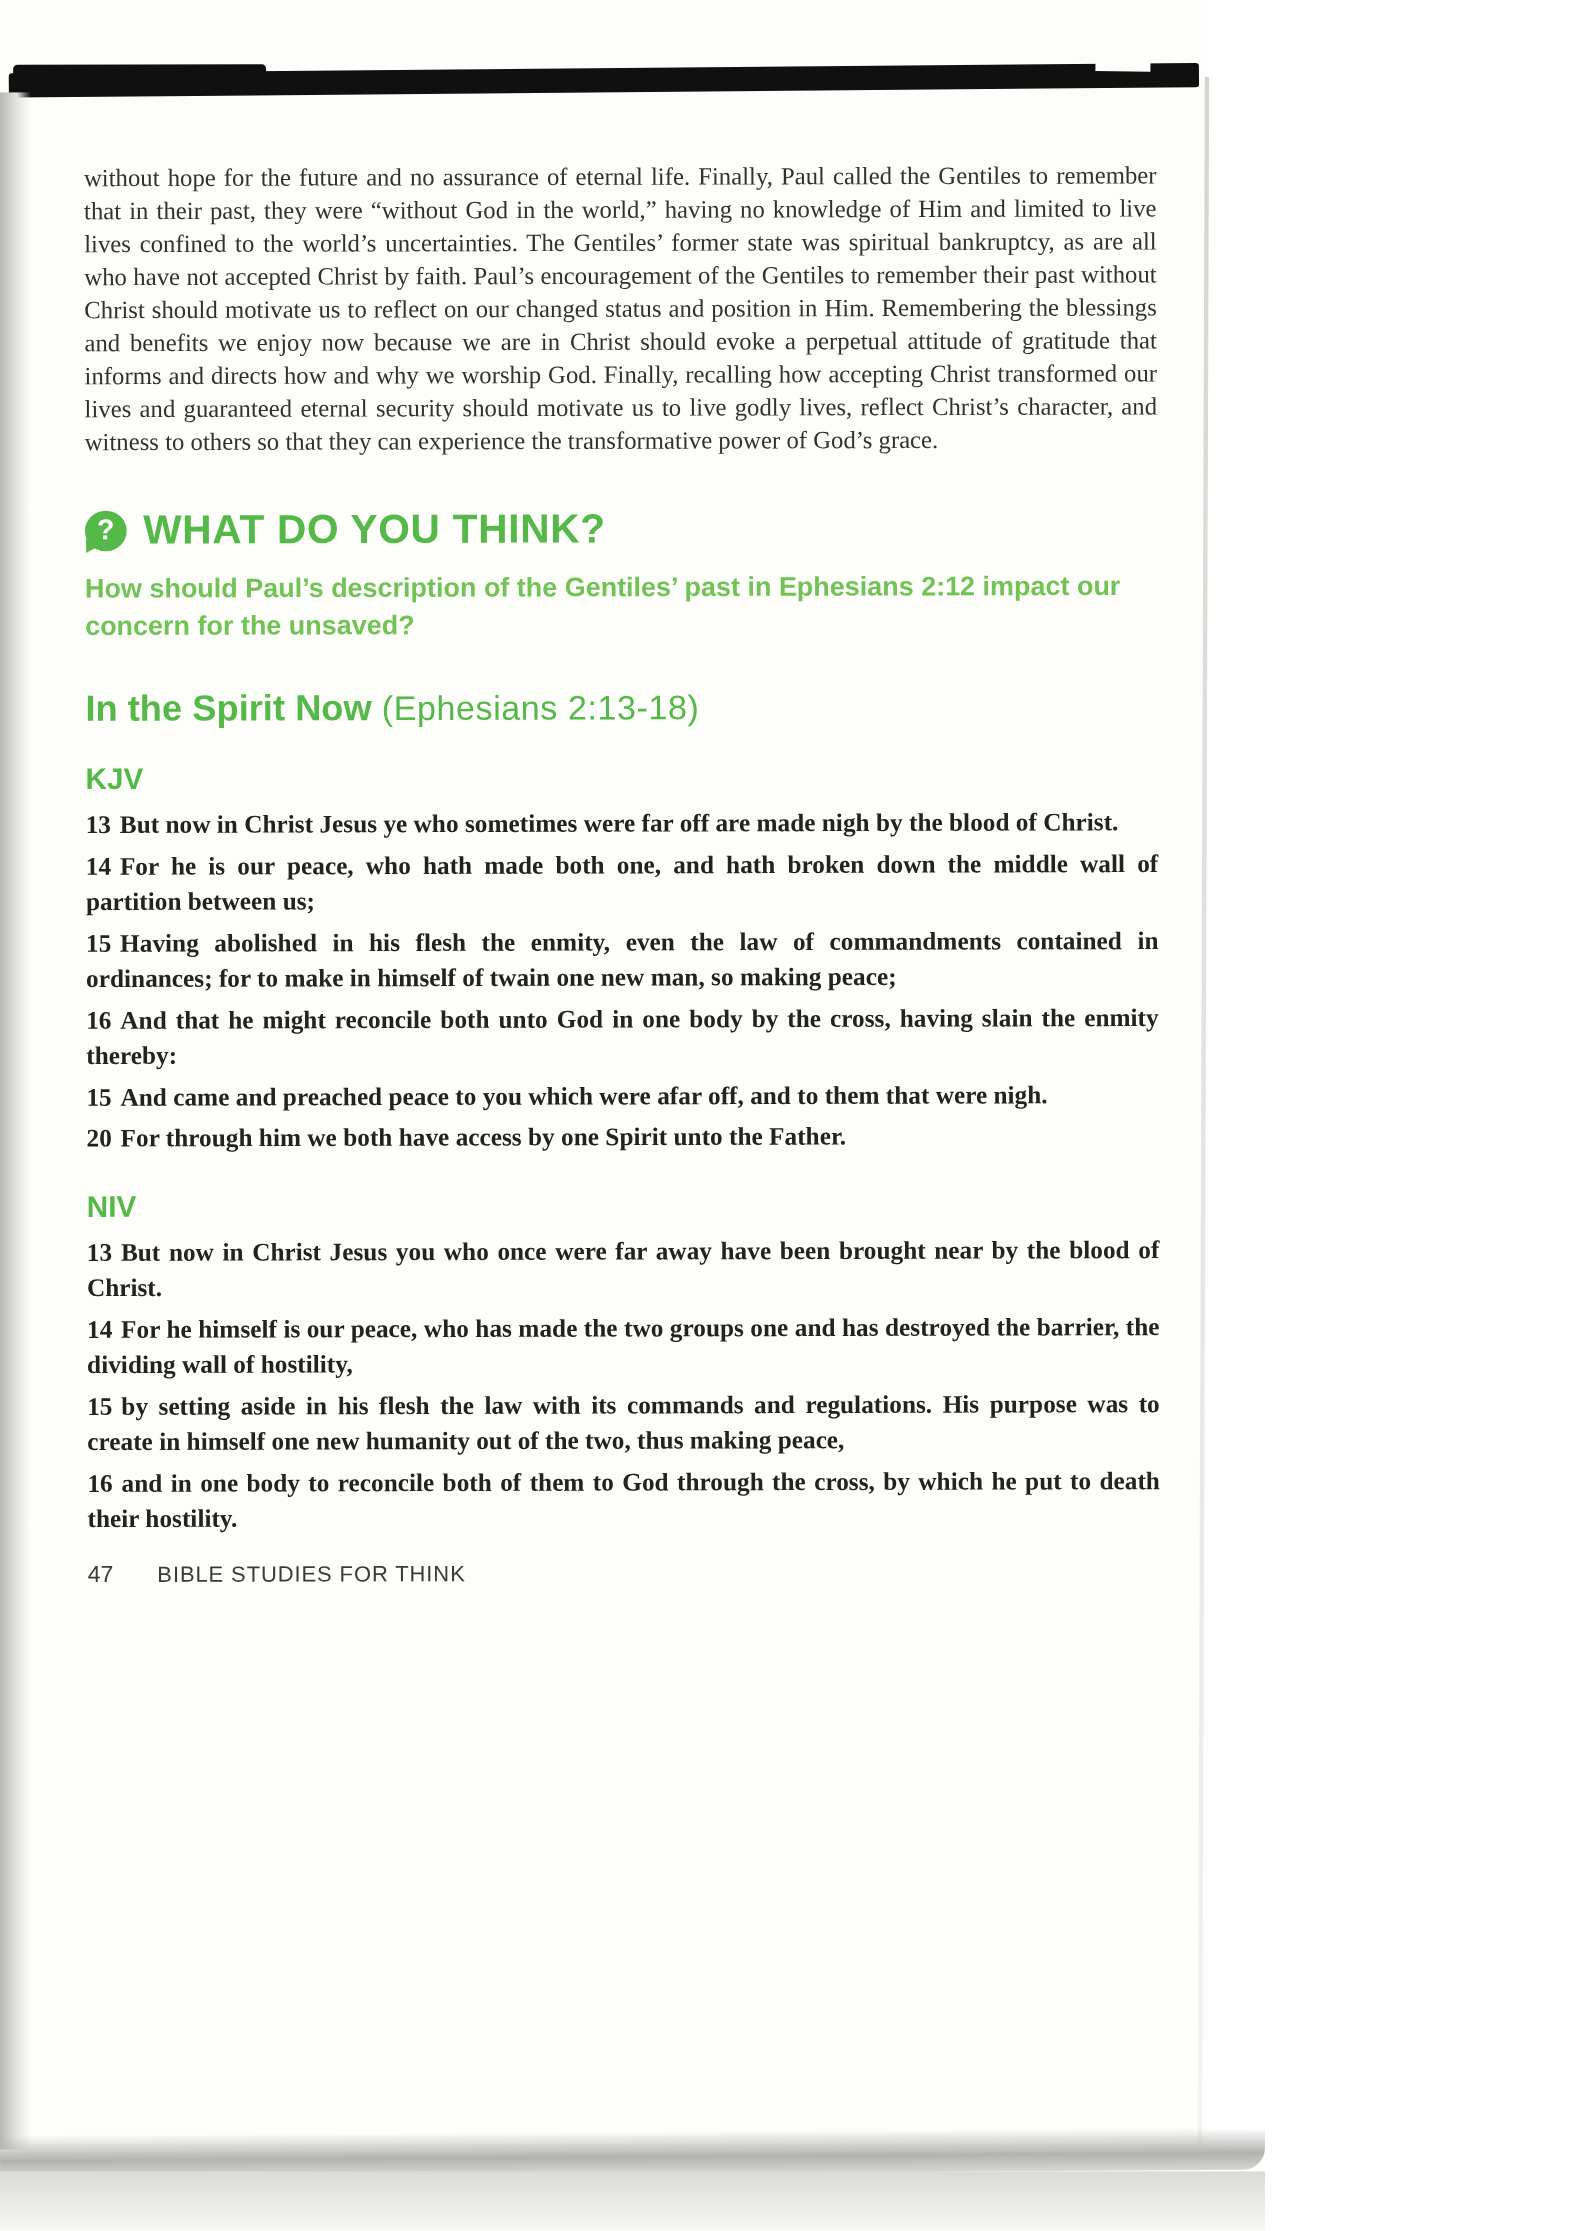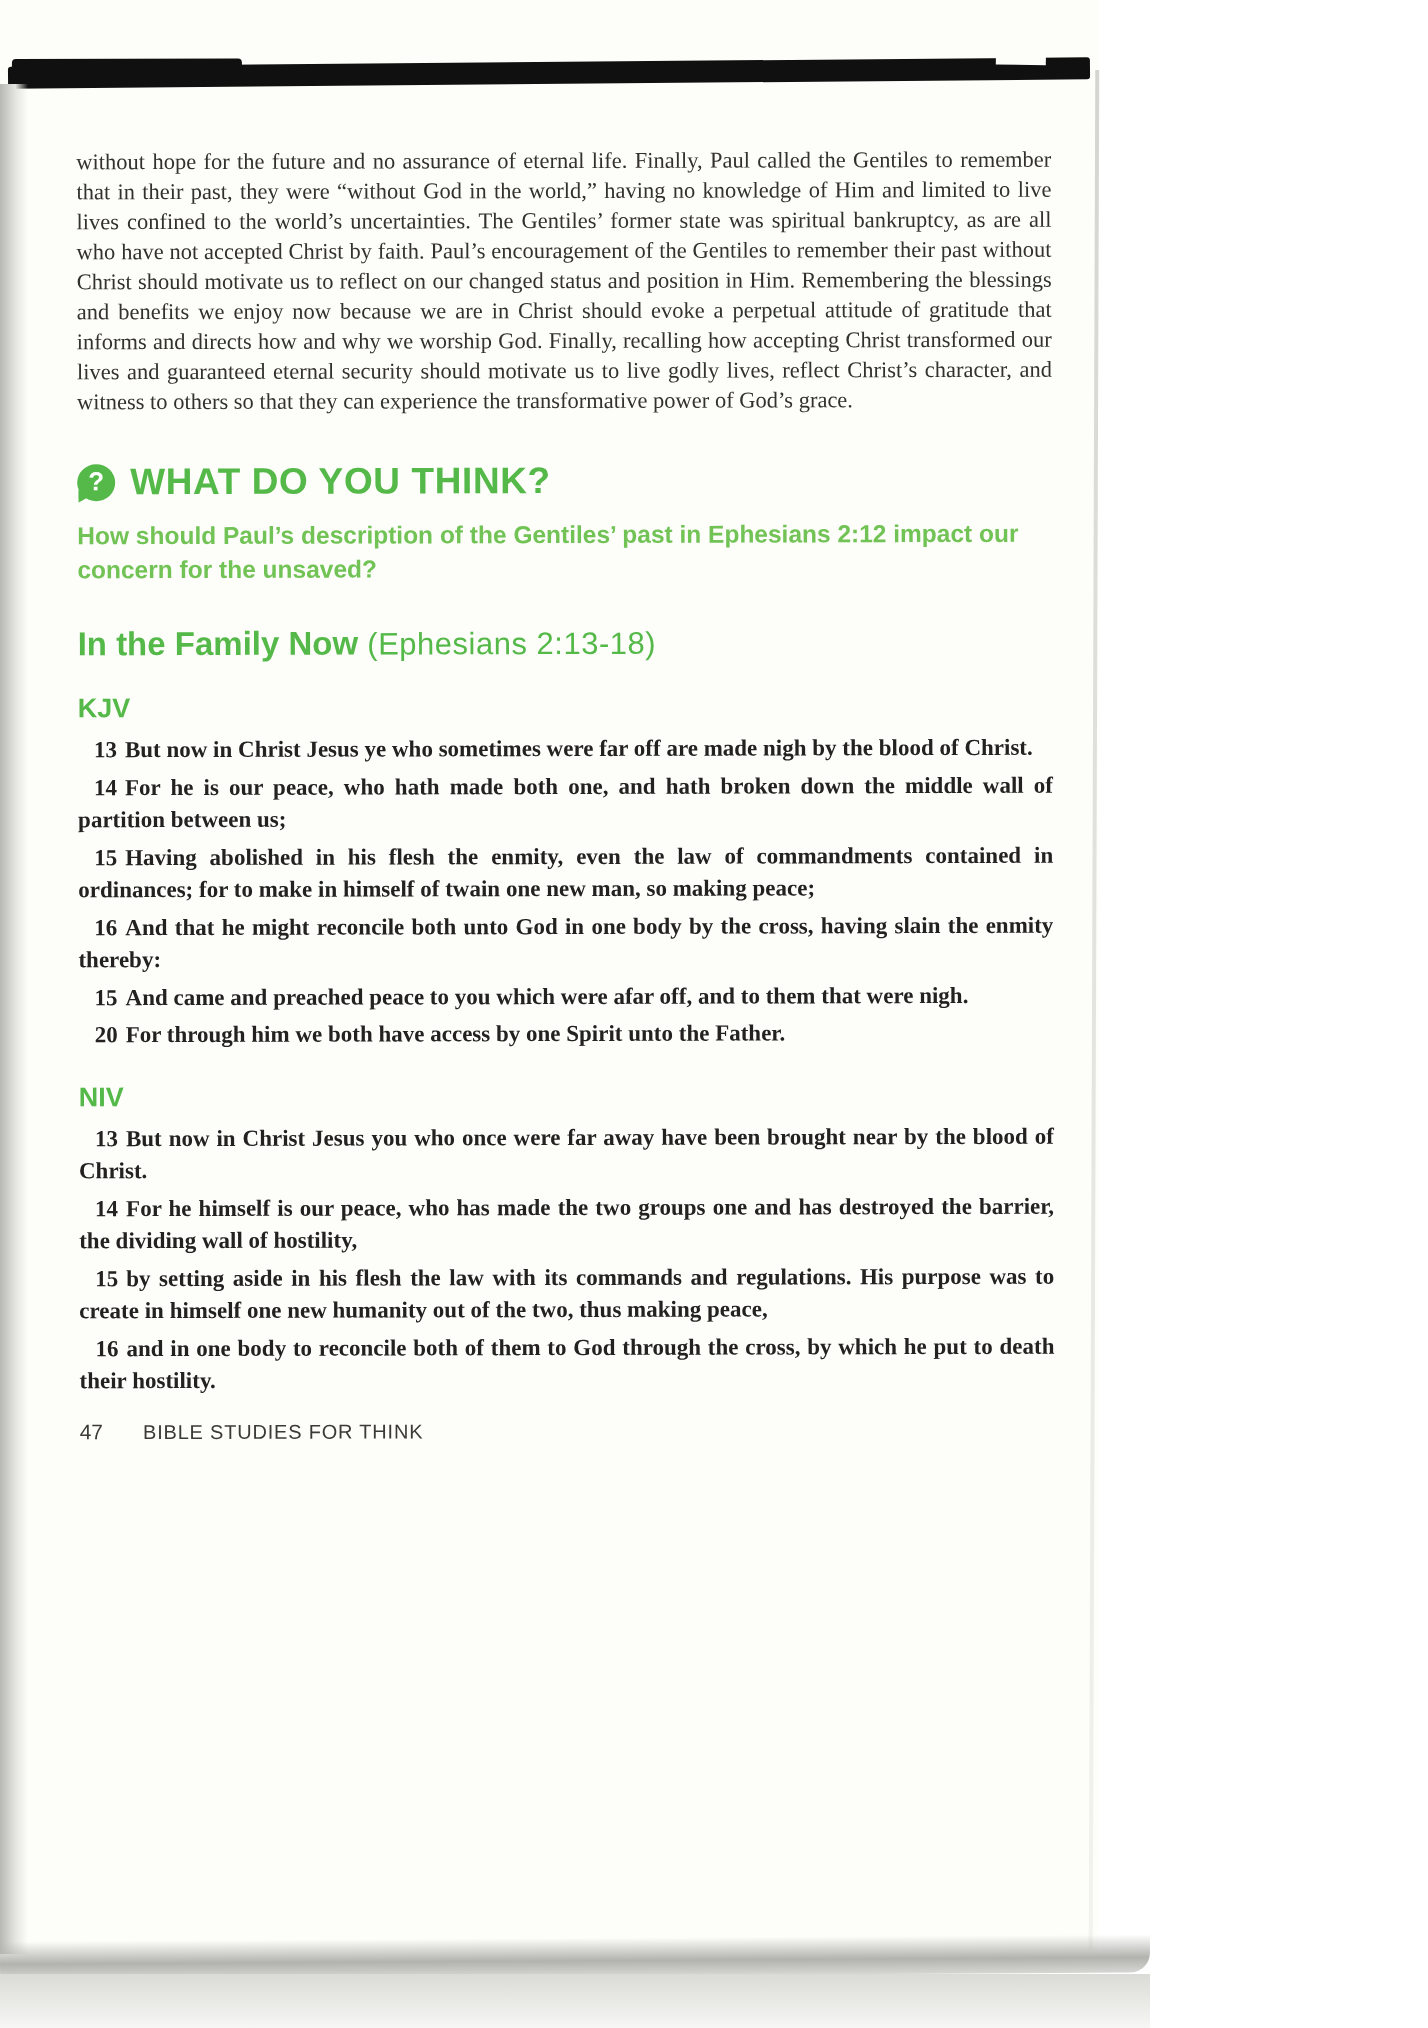--- a/index.html
+++ b/index.html
@@ -122,21 +122,21 @@
     font-size: 27px; color: #54b948;
   }
 
   .verses { margin: 0; }
   .verse {
     margin: 0 0 5px;
     font-weight: bold; font-size: 23px; line-height: 32.5px;
     text-align: justify;
     color: #242220;
   }
-  .vnum { margin-right: 8px; margin-left: 16px; }
+  .vnum { margin-right: 8px; }
 
   .footer {
     margin-top: 22px;
     display: flex; align-items: baseline; gap: 40px;
     font-family: "Liberation Sans", sans-serif;
     color: #3c3a36;
   }
   .footer .pnum { font-size: 21px; }
   .footer .ptext { font-size: 20px; letter-spacing: 0.8px; }
 </style>
@@ -159,21 +159,21 @@
     <div class="wdyt-row">
       <span class="bubble">
         <span class="qmark">?</span>
       </span>
       <h2 class="wdyt-title">WHAT DO YOU THINK?</h2>
     </div>
 
     <p class="question">How should Paul’s description of the Gentiles’ past in Ephesians 2:12 impact our concern for the unsaved?</p>
 
     <h2 class="section-title">
-      <span>In the Family Now</span>
+      <span>In the Spirit Now</span>
       <span class="ref">(Ephesians 2:13-18)</span>
     </h2>
 
     <h3 class="version-label">KJV</h3>
     <div class="verses">
         <p class="verse"><span class="vnum">13</span><span>But now in Christ Jesus ye who sometimes were far off are made nigh by the blood of Christ.</span></p>
         <p class="verse"><span class="vnum">14</span><span>For he is our peace, who hath made both one, and hath broken down the middle wall of partition between us;</span></p>
         <p class="verse"><span class="vnum">15</span><span>Having abolished in his flesh the enmity, even the law of commandments contained in ordinances; for to make in himself of twain one new man, so making peace;</span></p>
         <p class="verse"><span class="vnum">16</span><span>And that he might reconcile both unto God in one body by the cross, having slain the enmity thereby:</span></p>
         <p class="verse"><span class="vnum">15</span><span>And came and preached peace to you which were afar off, and to them that were nigh.</span></p>

